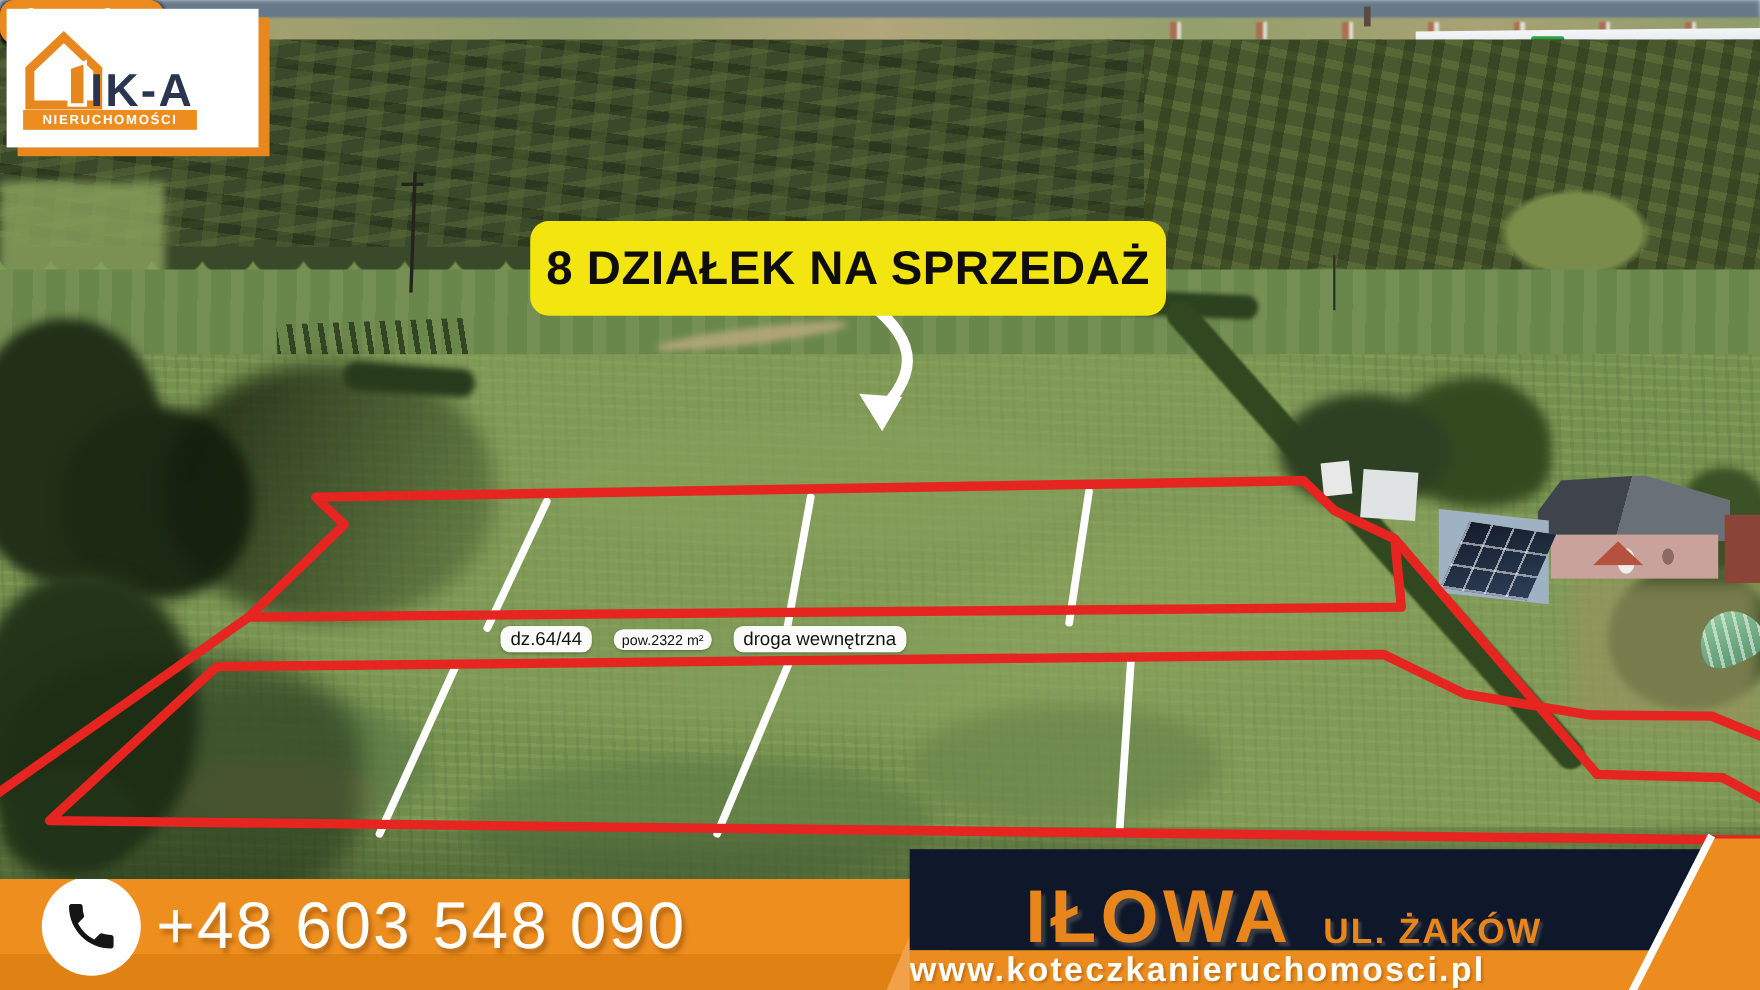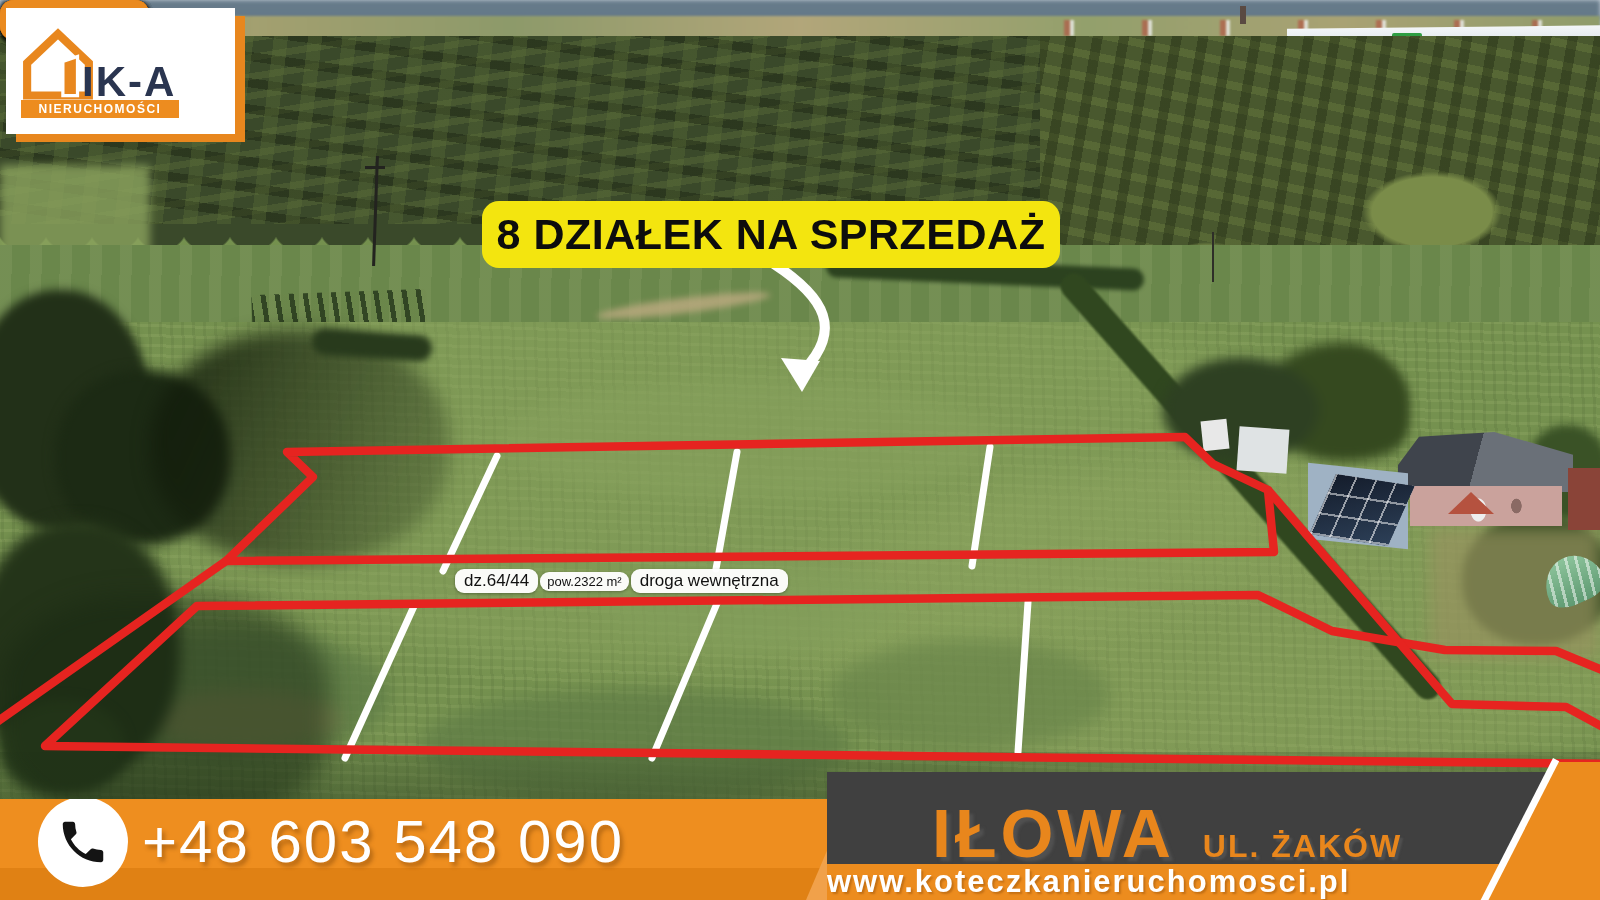--- a/index.html
+++ b/index.html
@@ -124,27 +124,27 @@
     margin-top:-4px;box-shadow:0 2px 4px rgba(0,0,0,.3);white-space:nowrap;}
   .plot-label:nth-of-type(1){left:323px;top:468px;}
   .plot-label:nth-of-type(2){left:556px;top:457px;}
   .plot-label:nth-of-type(3){left:810px;top:455px;}
   .plot-label:nth-of-type(4){left:1032px;top:459px;}
   .plot-label:nth-of-type(5){left:214px;top:634px;}
   .plot-label:nth-of-type(6){left:515px;top:640px;}
   .plot-label:nth-of-type(7){left:798px;top:637px;}
   .plot-label:nth-of-type(8){left:1158px;top:645px;}
 
-  .roadlabels{position:absolute;left:455px;top:569px;display:flex;align-items:center;gap:2px;}
+  .roadlabels{position:absolute;left:455px;top:569px;display:flex;align-items:center;gap:20px;}
   .roadpill{background:rgba(255,255,255,.96);color:#111;border-radius:9px;padding:2px 9px;
     font-size:17px;white-space:nowrap;box-shadow:0 1px 3px rgba(0,0,0,.3);}
   .roadpill.small{font-size:13px;padding:2px 7px;}
 
   
-  .banner{position:absolute;left:482px;top:201px;width:578px;height:67px;background:#f3e50f;
+  .banner{position:absolute;left:482px;top:201px;width:578px;height:86px;background:#f3e50f;
     border-radius:17px;display:flex;align-items:center;justify-content:center;}
   .banner span{font-size:43px;font-weight:bold;color:#0d0d0d;letter-spacing:.5px;white-space:nowrap;}
 
   
   .logoshadow{top:16px;left:16px;width:229px;height:126px;background:#e8871e;}
   .logobox{top:8px;left:6px;width:229px;height:126px;background:#ffffff;}
   .logobrand{position:absolute;left:76px;top:50px;font-size:42px;font-weight:bold;color:#2a3550;
     letter-spacing:2px;}
   .logobar{position:absolute;left:15px;top:92px;width:158px;height:18px;background:#ed8c1f;
     display:flex;align-items:center;justify-content:center;}
@@ -153,21 +153,21 @@
   
   .wedgeleft{top:820px;left:795px;width:100px;height:80px;background:#f1a14a;
     clip-path:polygon(30% 0,100% 100%,0 100%);}
   .barleft{top:799px;left:0;width:860px;height:101px;
     background:linear-gradient(180deg,#ee8e1f 0 68%,#e08114 68% 100%);
     clip-path:polygon(0 0,849px 0,806px 100%,0 100%);}
   .phonecircle{position:absolute;left:38px;top:-2px;width:90px;height:90px;border-radius:50%;
     background:#fff;display:flex;align-items:center;justify-content:center;}
   .phonenum{position:absolute;left:142px;top:8px;font-size:60px;font-weight:normal;color:#fff;
     letter-spacing:2px;text-shadow:3px 4px 4px rgba(100,50,0,.4);white-space:nowrap;}
-  .panelright{top:772px;left:827px;width:773px;height:92px;background:#404040;
+  .panelright{top:772px;left:827px;width:773px;height:92px;background:#0f172a;
     display:flex;align-items:flex-end;padding-left:105px;box-sizing:border-box;}
   .cityname{font-size:68px;font-weight:bold;color:#e8861c;letter-spacing:4px;line-height:.88;
     text-shadow:4px 4px 3px rgba(95,95,95,.55);}
   .streetname{font-size:32px;font-weight:bold;color:#e8861c;letter-spacing:2px;margin-left:28px;
     line-height:1.05;text-shadow:3px 3px 2px rgba(95,95,95,.5);white-space:nowrap;}
   .wwwstrip{top:864px;left:827px;width:773px;height:36px;background:#ec8c1e;
     display:flex;align-items:center;justify-content:flex-start;}
   .wwwstrip span{color:#fff;font-size:31px;font-weight:bold;letter-spacing:2px;
     text-shadow:2px 2px 2px rgba(120,60,0,.35);white-space:nowrap;}
   .wedgeright{top:762px;left:1482px;width:118px;height:138px;background:#ec8c1e;

